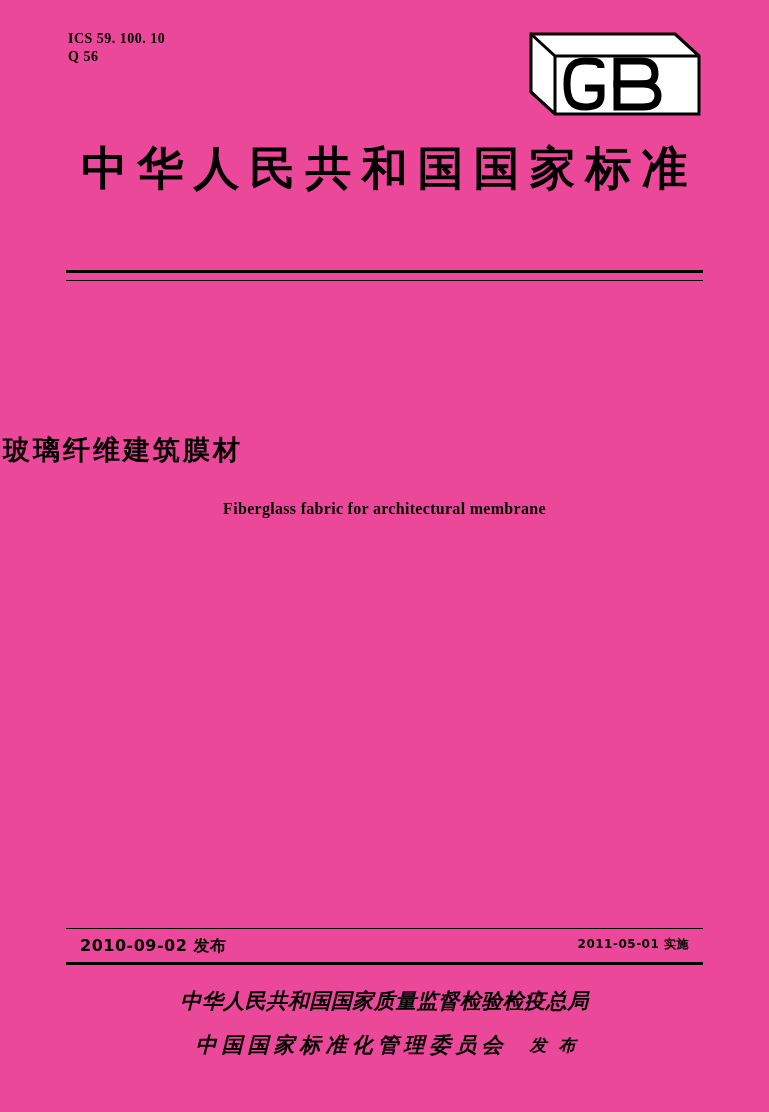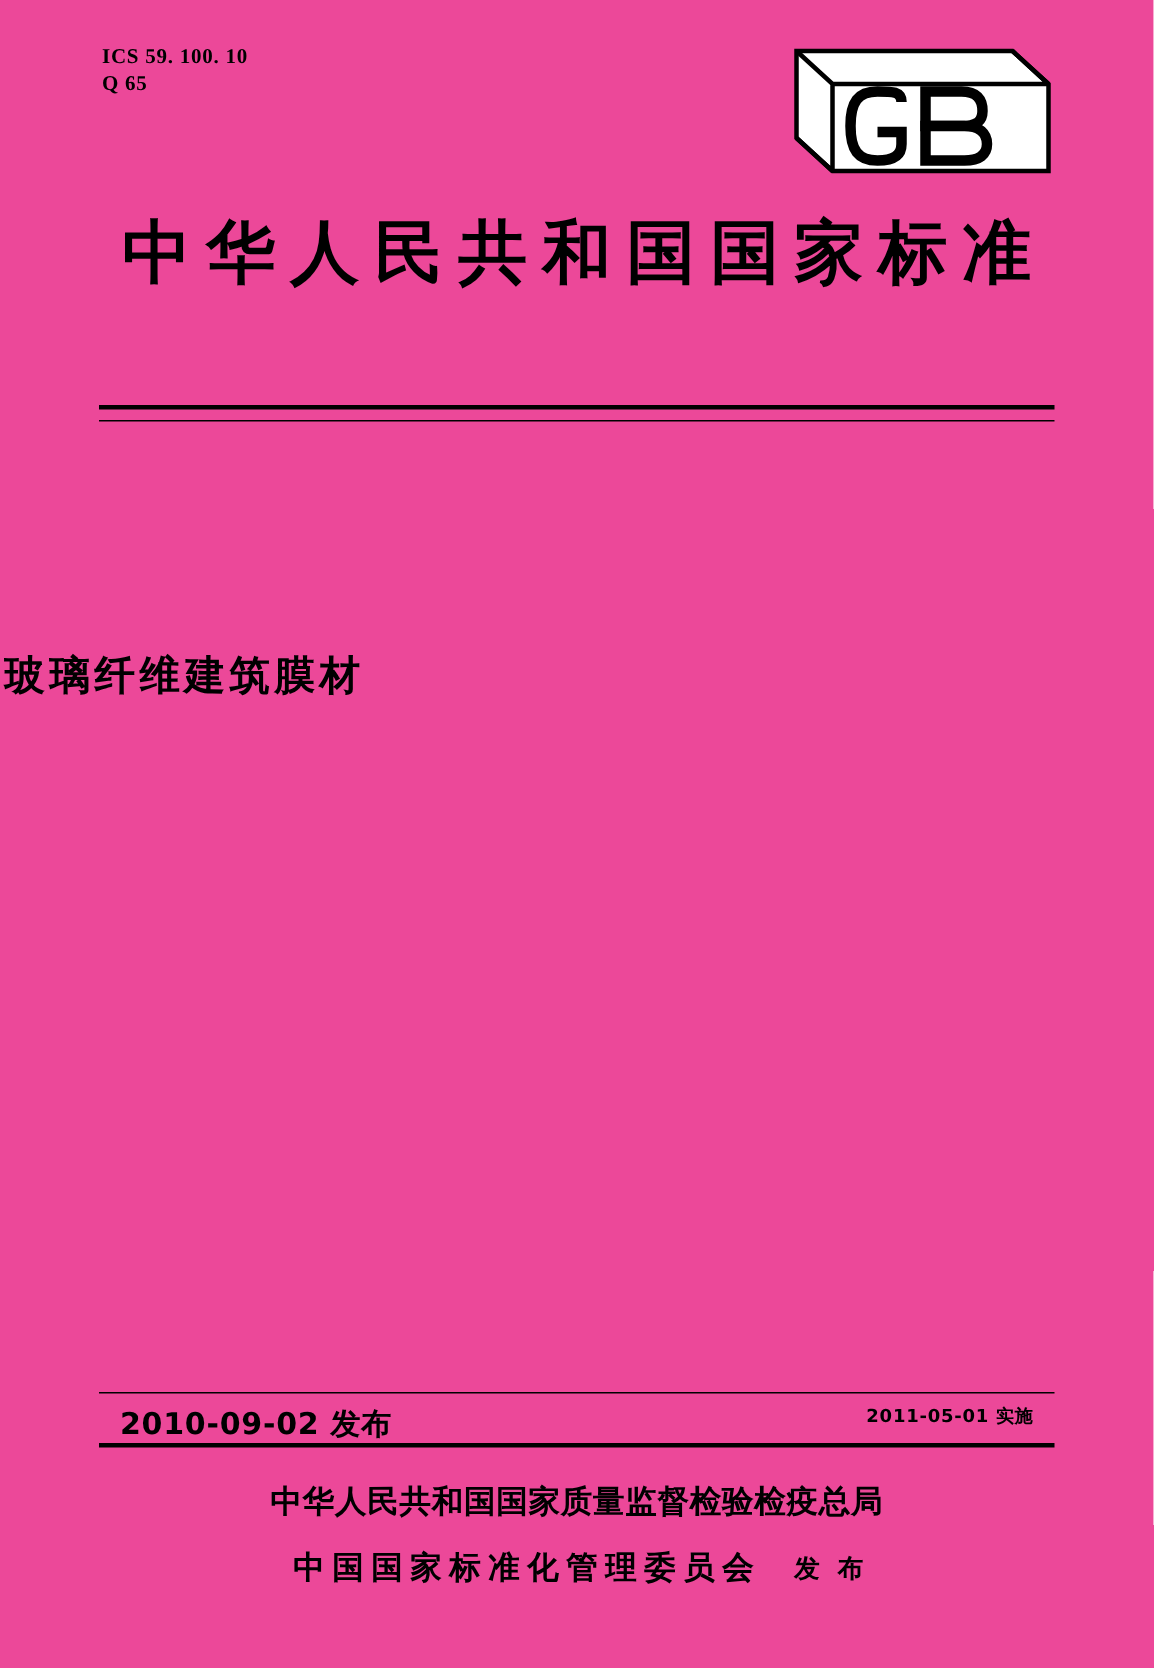--- a/index.html
+++ b/index.html
@@ -130,21 +130,21 @@
     top: 962px;
     height: 3px;
     background: #000;
   }
   .date-issue {
     position: absolute;
     left: 80px;
     top: 936px;
     font-family: "DejaVu Sans", sans-serif;
     font-weight: bold;
-    font-size: 20px;
+    font-size: 16px;
     letter-spacing: 0.5px;
     white-space: nowrap;
   }
   .date-effective {
     position: absolute;
     right: 80px;
     top: 936px;
     font-family: "DejaVu Sans", sans-serif;
     font-weight: bold;
     font-size: 12px;
@@ -154,20 +154,21 @@
 
   
   .publisher {
     position: absolute;
     left: 0;
     right: 0;
     top: 986px;
     text-align: center;
     font-family: "DejaVu Sans", sans-serif;
     font-weight: bold;
+    font-style: italic;
   }
   .publisher .line1 {
     font-size: 21px;
     letter-spacing: 0.5px;
     line-height: 30px;
     white-space: nowrap;
   }
   .pub-row2 {
     position: relative;
     display: inline-block;
@@ -189,21 +190,21 @@
     vertical-align: 1px;
   }
 </style>
 </head>
 <body>
 
 <div class="page">
 
   <div class="ics-block">
     <div>ICS 59. 100. 10</div>
-    <div>Q 65</div>
+    <div>Q 56</div>
   </div>
 
   <div class="gb-logo">
     <svg width="180" height="92" viewBox="0 0 180 92" xmlns="http://www.w3.org/2000/svg">
       <g fill="none" stroke="#000">
 
         <path d="M6 6 H150 L174 28 V86 H30 L6 64 Z" fill="#ffffff" stroke="#000" stroke-width="3"></path>
         <path d="M150 6 L174 28 M6 64 L30 86 M6 6 L30 28 L174 28 M30 28 V86" stroke="#000" stroke-width="3"></path>
 
         <path d="M76 40 C76 33 70 33 60 33 C47 33 42 40 42 56 C42 72 47 79 60 79 C70 79 76 76 76 68 V60 H60" fill="none" stroke="#000" stroke-width="7" stroke-linecap="butt" stroke-linejoin="miter"></path>
@@ -214,20 +215,21 @@
     </svg>
   </div>
 
   <div class="cn-standard-title">中华人民共和国国家标准</div>
 
 
   <div class="rule-top-thick"></div>
   <div class="rule-top-thin"></div>
 
   <div class="doc-title-cn">玻璃纤维建筑膜材</div>
+  <div class="doc-title-en">Fiberglass fabric for architectural membrane</div>
 
   <div class="rule-bottom-thin"></div>
   <div class="rule-bottom-thick"></div>
 
   <div class="date-issue">2010-09-02 发布</div>
   <div class="date-effective">2011-05-01 实施</div>
 
   <div class="publisher">
     <div class="line1">中华人民共和国国家质量监督检验检疫总局</div>
     <div class="pub-row2">

